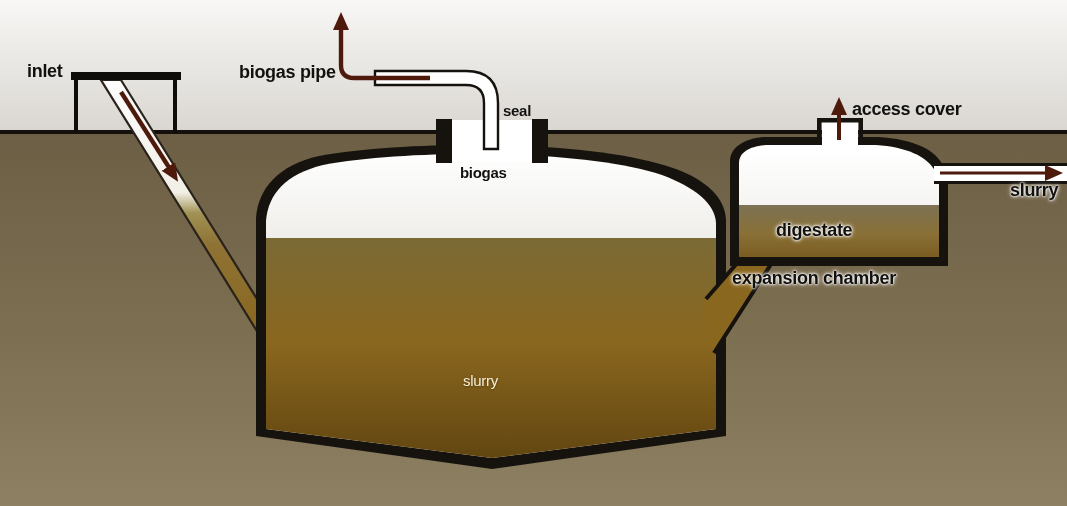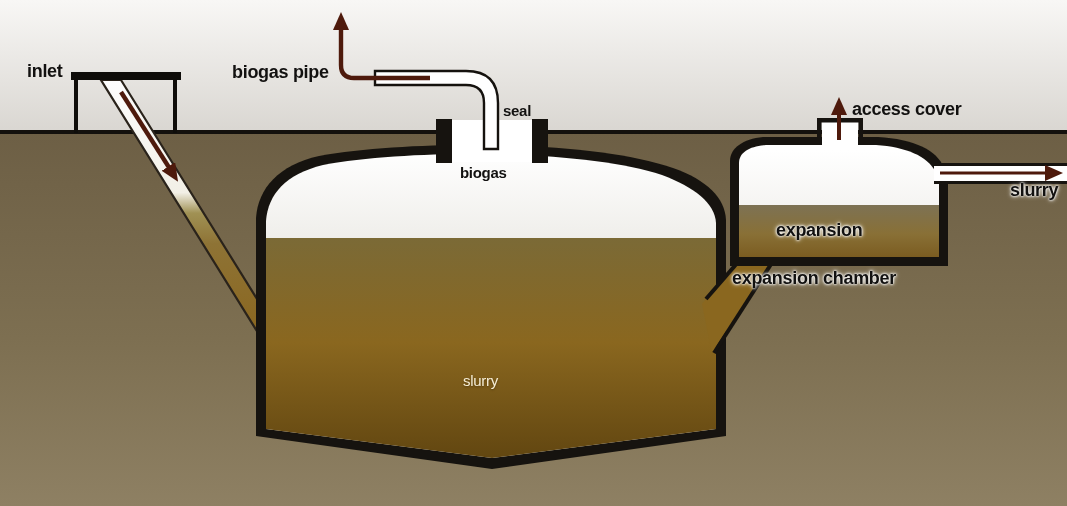--- a/index.html
+++ b/index.html
@@ -122,22 +122,22 @@
 
   <g>
     <rect x="934" y="166" width="133" height="15" fill="#ffffff"></rect>
     <rect x="934" y="163" width="133" height="3" fill="#16130f"></rect>
     <rect x="934" y="181" width="133" height="3" fill="#16130f"></rect>
   </g>
   <path d="M940,173 L1048,173" fill="none" stroke="#4e1a0c" stroke-width="3.2" marker-end="url(#ah)"></path>
 </svg>
 
   <div class="lbl" style="left:27px;top:62px;">inlet</div>
-  <div class="lbl" style="left:232px;top:63px;">biogas pipe</div>
+  <div class="lbl" style="left:239px;top:63px;">biogas pipe</div>
   <div class="lbl small" style="left:503px;top:103px;">seal</div>
   <div class="lbl small" style="left:460px;top:165px;">biogas</div>
   <div class="lbl small light" style="left:463px;top:365px;margin-top:8px;">slurry</div>
-  <div class="lbl glow" style="left:776px;top:221px;">expansion</div>
+  <div class="lbl glow" style="left:776px;top:221px;">digestate</div>
   <div class="lbl glow" style="left:732px;top:269px;">expansion chamber</div>
   <div class="lbl" style="left:852px;top:100px;">access cover</div>
   <div class="lbl glow" style="left:1010px;top:181px;">slurry</div>
 
 </div>
 
 </body></html>

